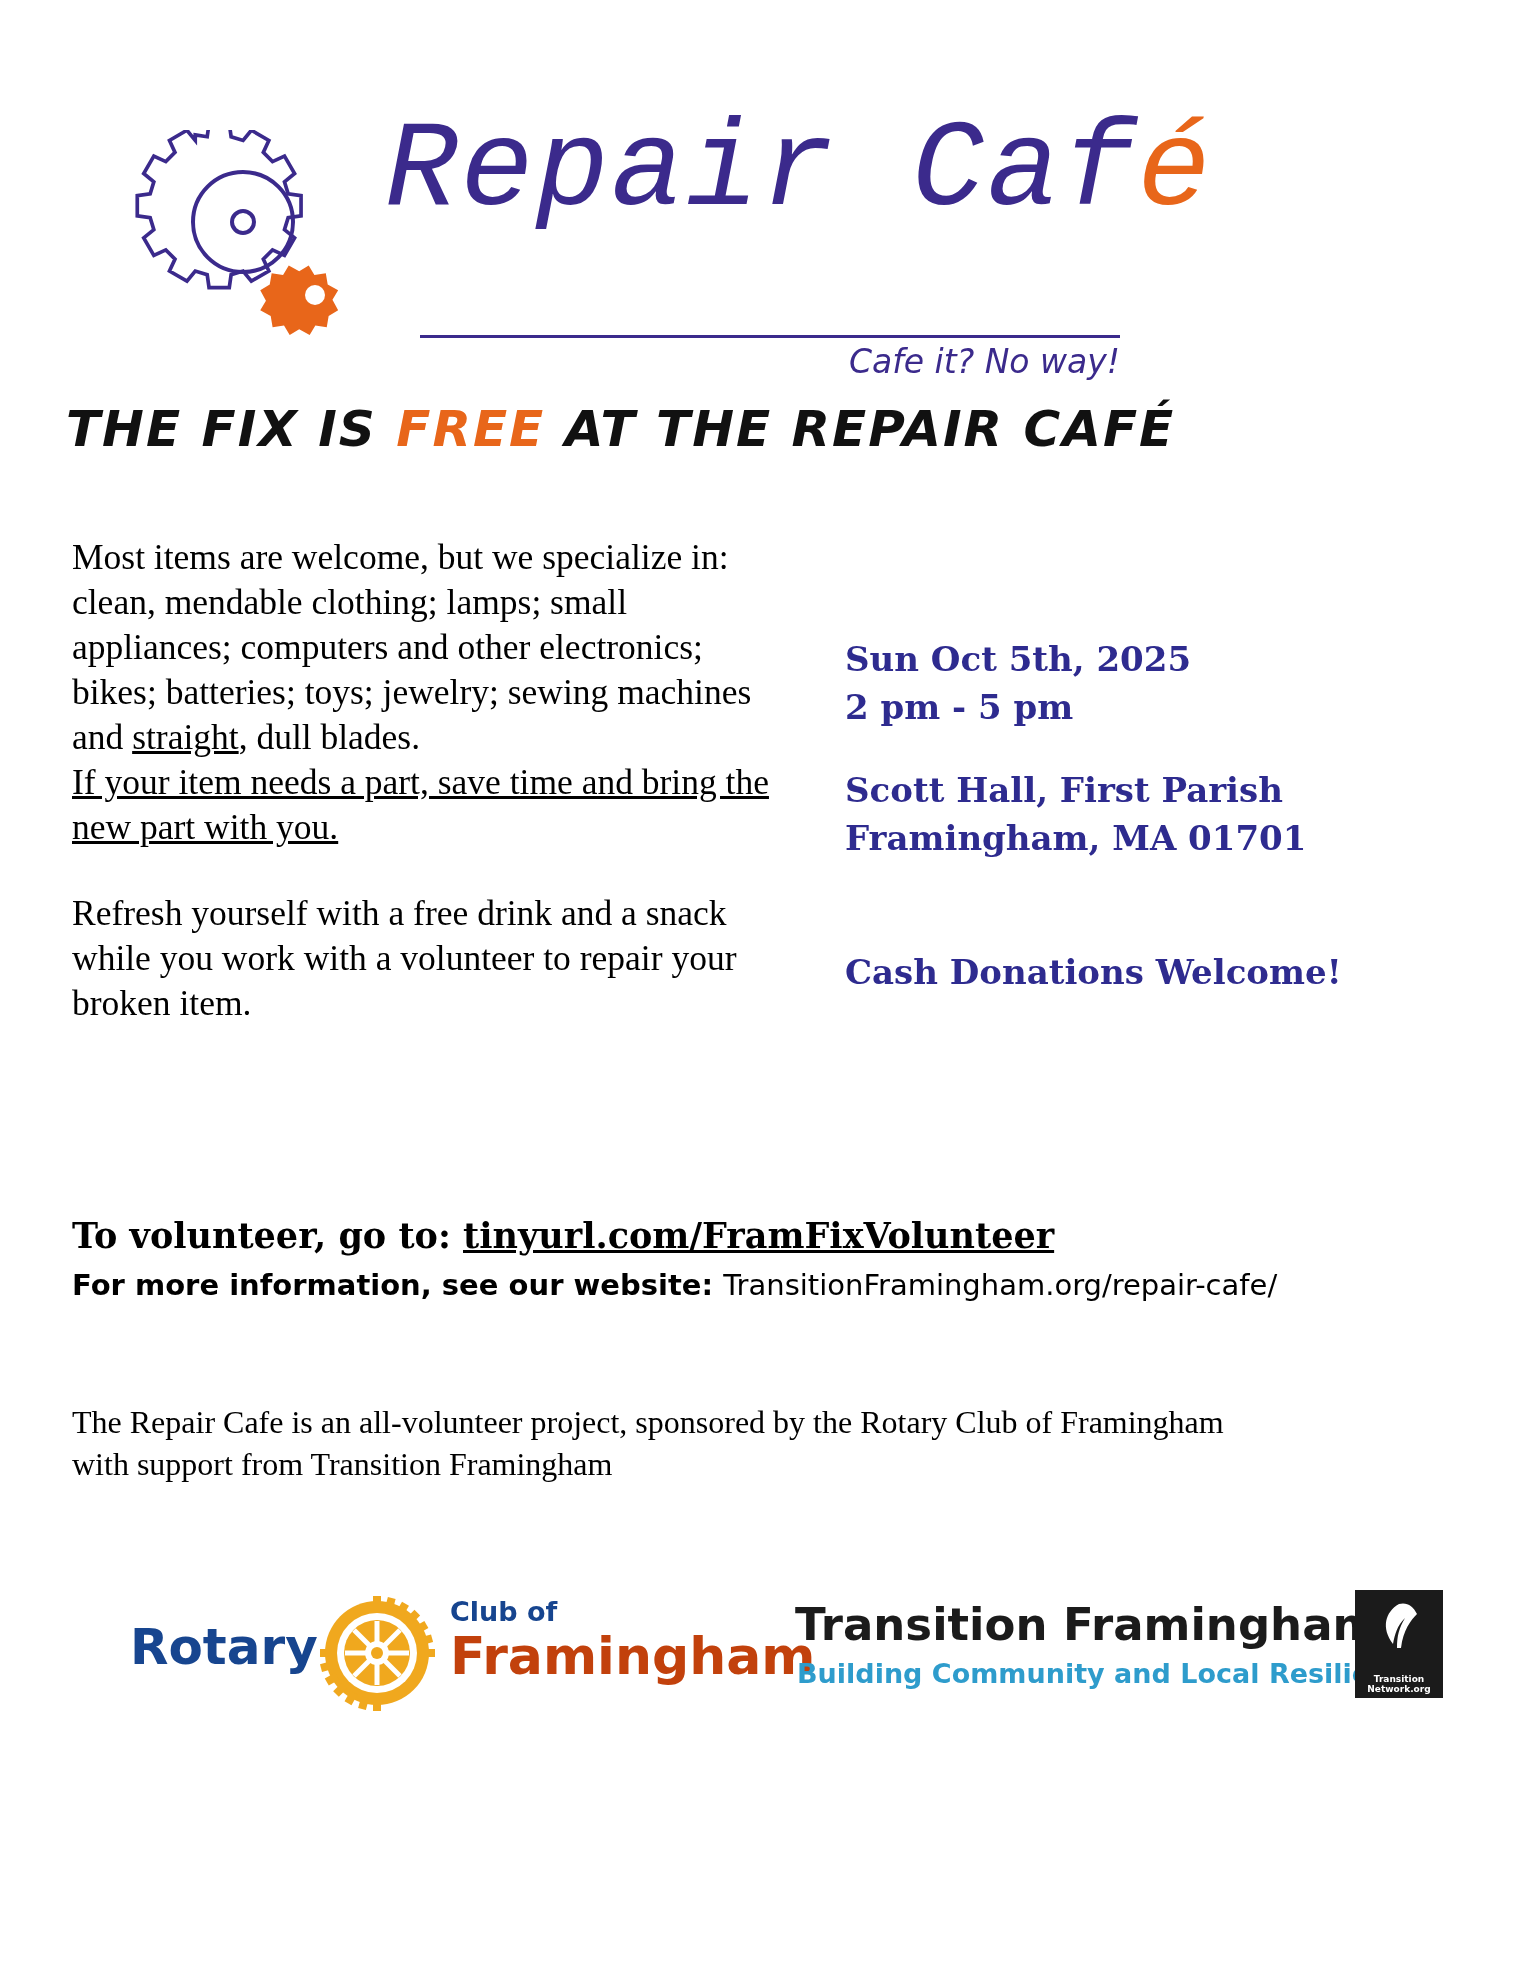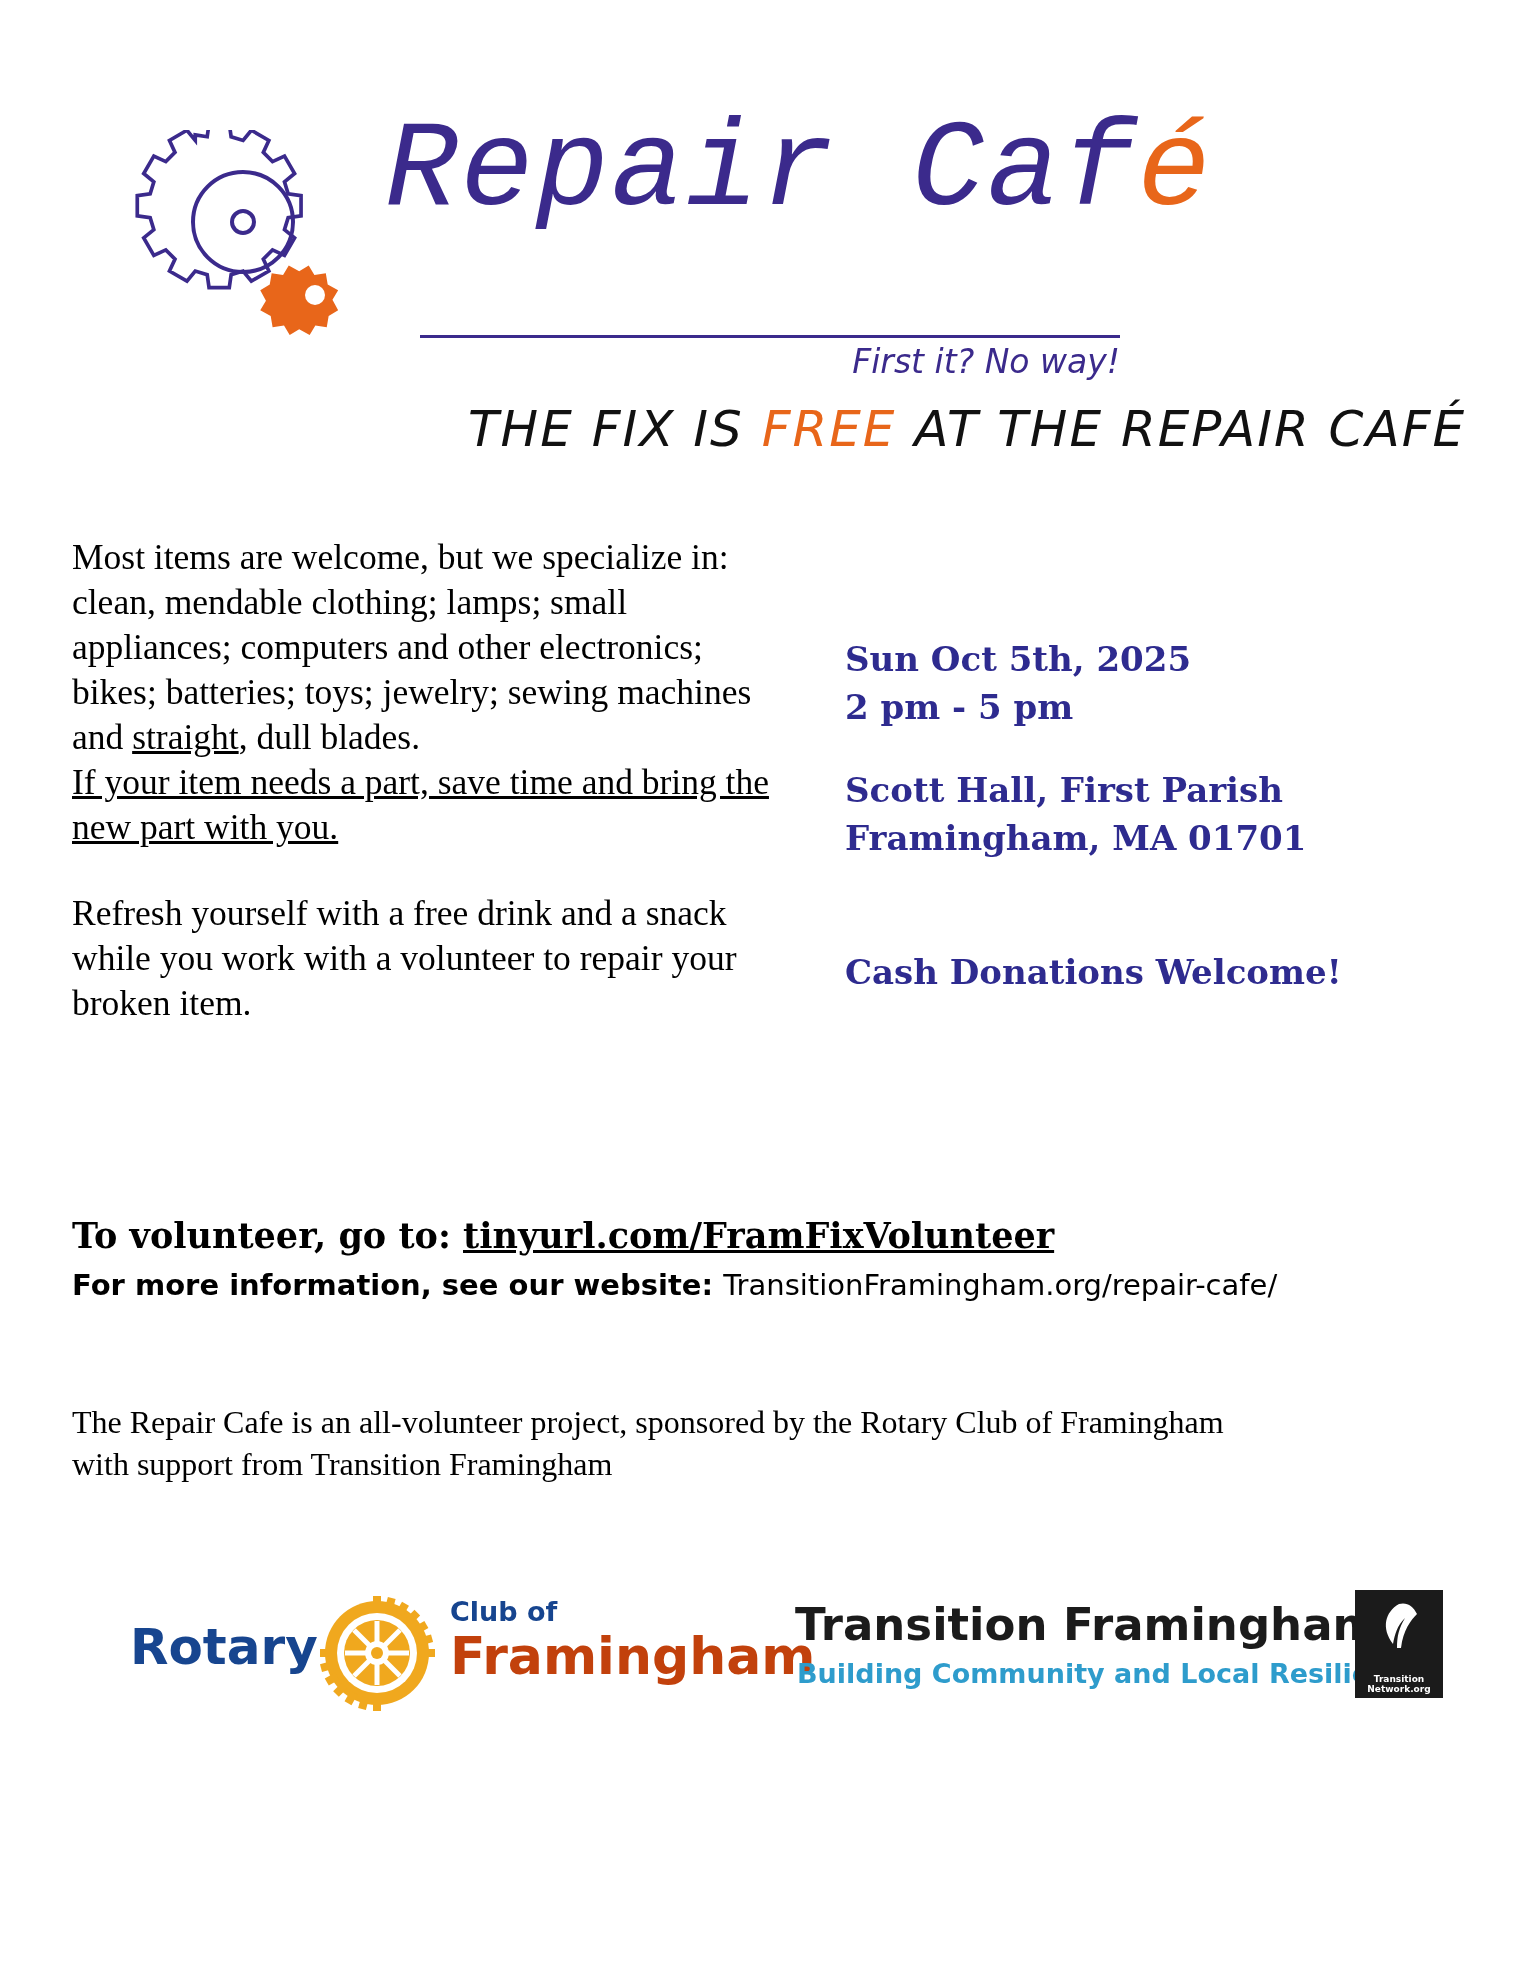--- a/index.html
+++ b/index.html
@@ -71,27 +71,26 @@
     color: #3b2a8c;
   }
 
   
   .headline {
     position: absolute;
     left: 66px;
     top: 400px;
     width: 1400px;
     font-family: "DejaVu Sans", sans-serif;
-    font-weight: normal;
+    font-weight: bold;
     font-style: italic;
     font-size: 50px;
     letter-spacing: 2px;
     color: #111111;
     white-space: nowrap;
-    text-align: right;
   }
   .headline .free {
     color: #e8661a;
   }
 
   
   .body-left {
     position: absolute;
     left: 72px;
     top: 535px;
@@ -283,21 +282,21 @@
           <circle cx="118" cy="92" r="11"></circle>
         </g>
         <g fill="#e8661a">
           <path d="M196 134 l10 -6 6 10 12 -2 2 12 11 6 -6 10 6 11 -10 6 -2 12 -12 -2 -6 10 -11 -6 -10 6 -6 -10 -12 2 -2 -12 -11 -6 6 -10 -6 -11 10 -6 2 -12 12 2 6 -10 11 6z" transform="translate(-12,14) scale(0.95)"></path>
         </g>
         <circle cx="190" cy="165" r="10" fill="#ffffff"></circle>
       </svg>
     </div>
     <div class="logo-word"><span>Repair Caf</span><span class="accent">é</span></div>
     <div class="logo-rule"></div>
-    <div class="tagline">First it? No way!</div>
+    <div class="tagline">Cafe it? No way!</div>
   </div>
 
   <div class="headline"><span>THE FIX IS </span><span class="free">FREE</span><span> AT THE REPAIR CAFÉ</span></div>
 
   <div class="body-left">
     <p><span>Most items are welcome, but we specialize in: clean, mendable clothing; lamps; small appliances; computers and other electronics; bikes; batteries; toys; jewelry; sewing machines and </span><span class="u">straight</span><span>, dull blades.</span></p>
     <p class="u">If your item needs a part, save time and bring the new part with you.</p>
     <div class="gap"></div>
     <p>Refresh yourself with a free drink and a snack while you work with a volunteer to repair your broken item.</p>
   </div>

